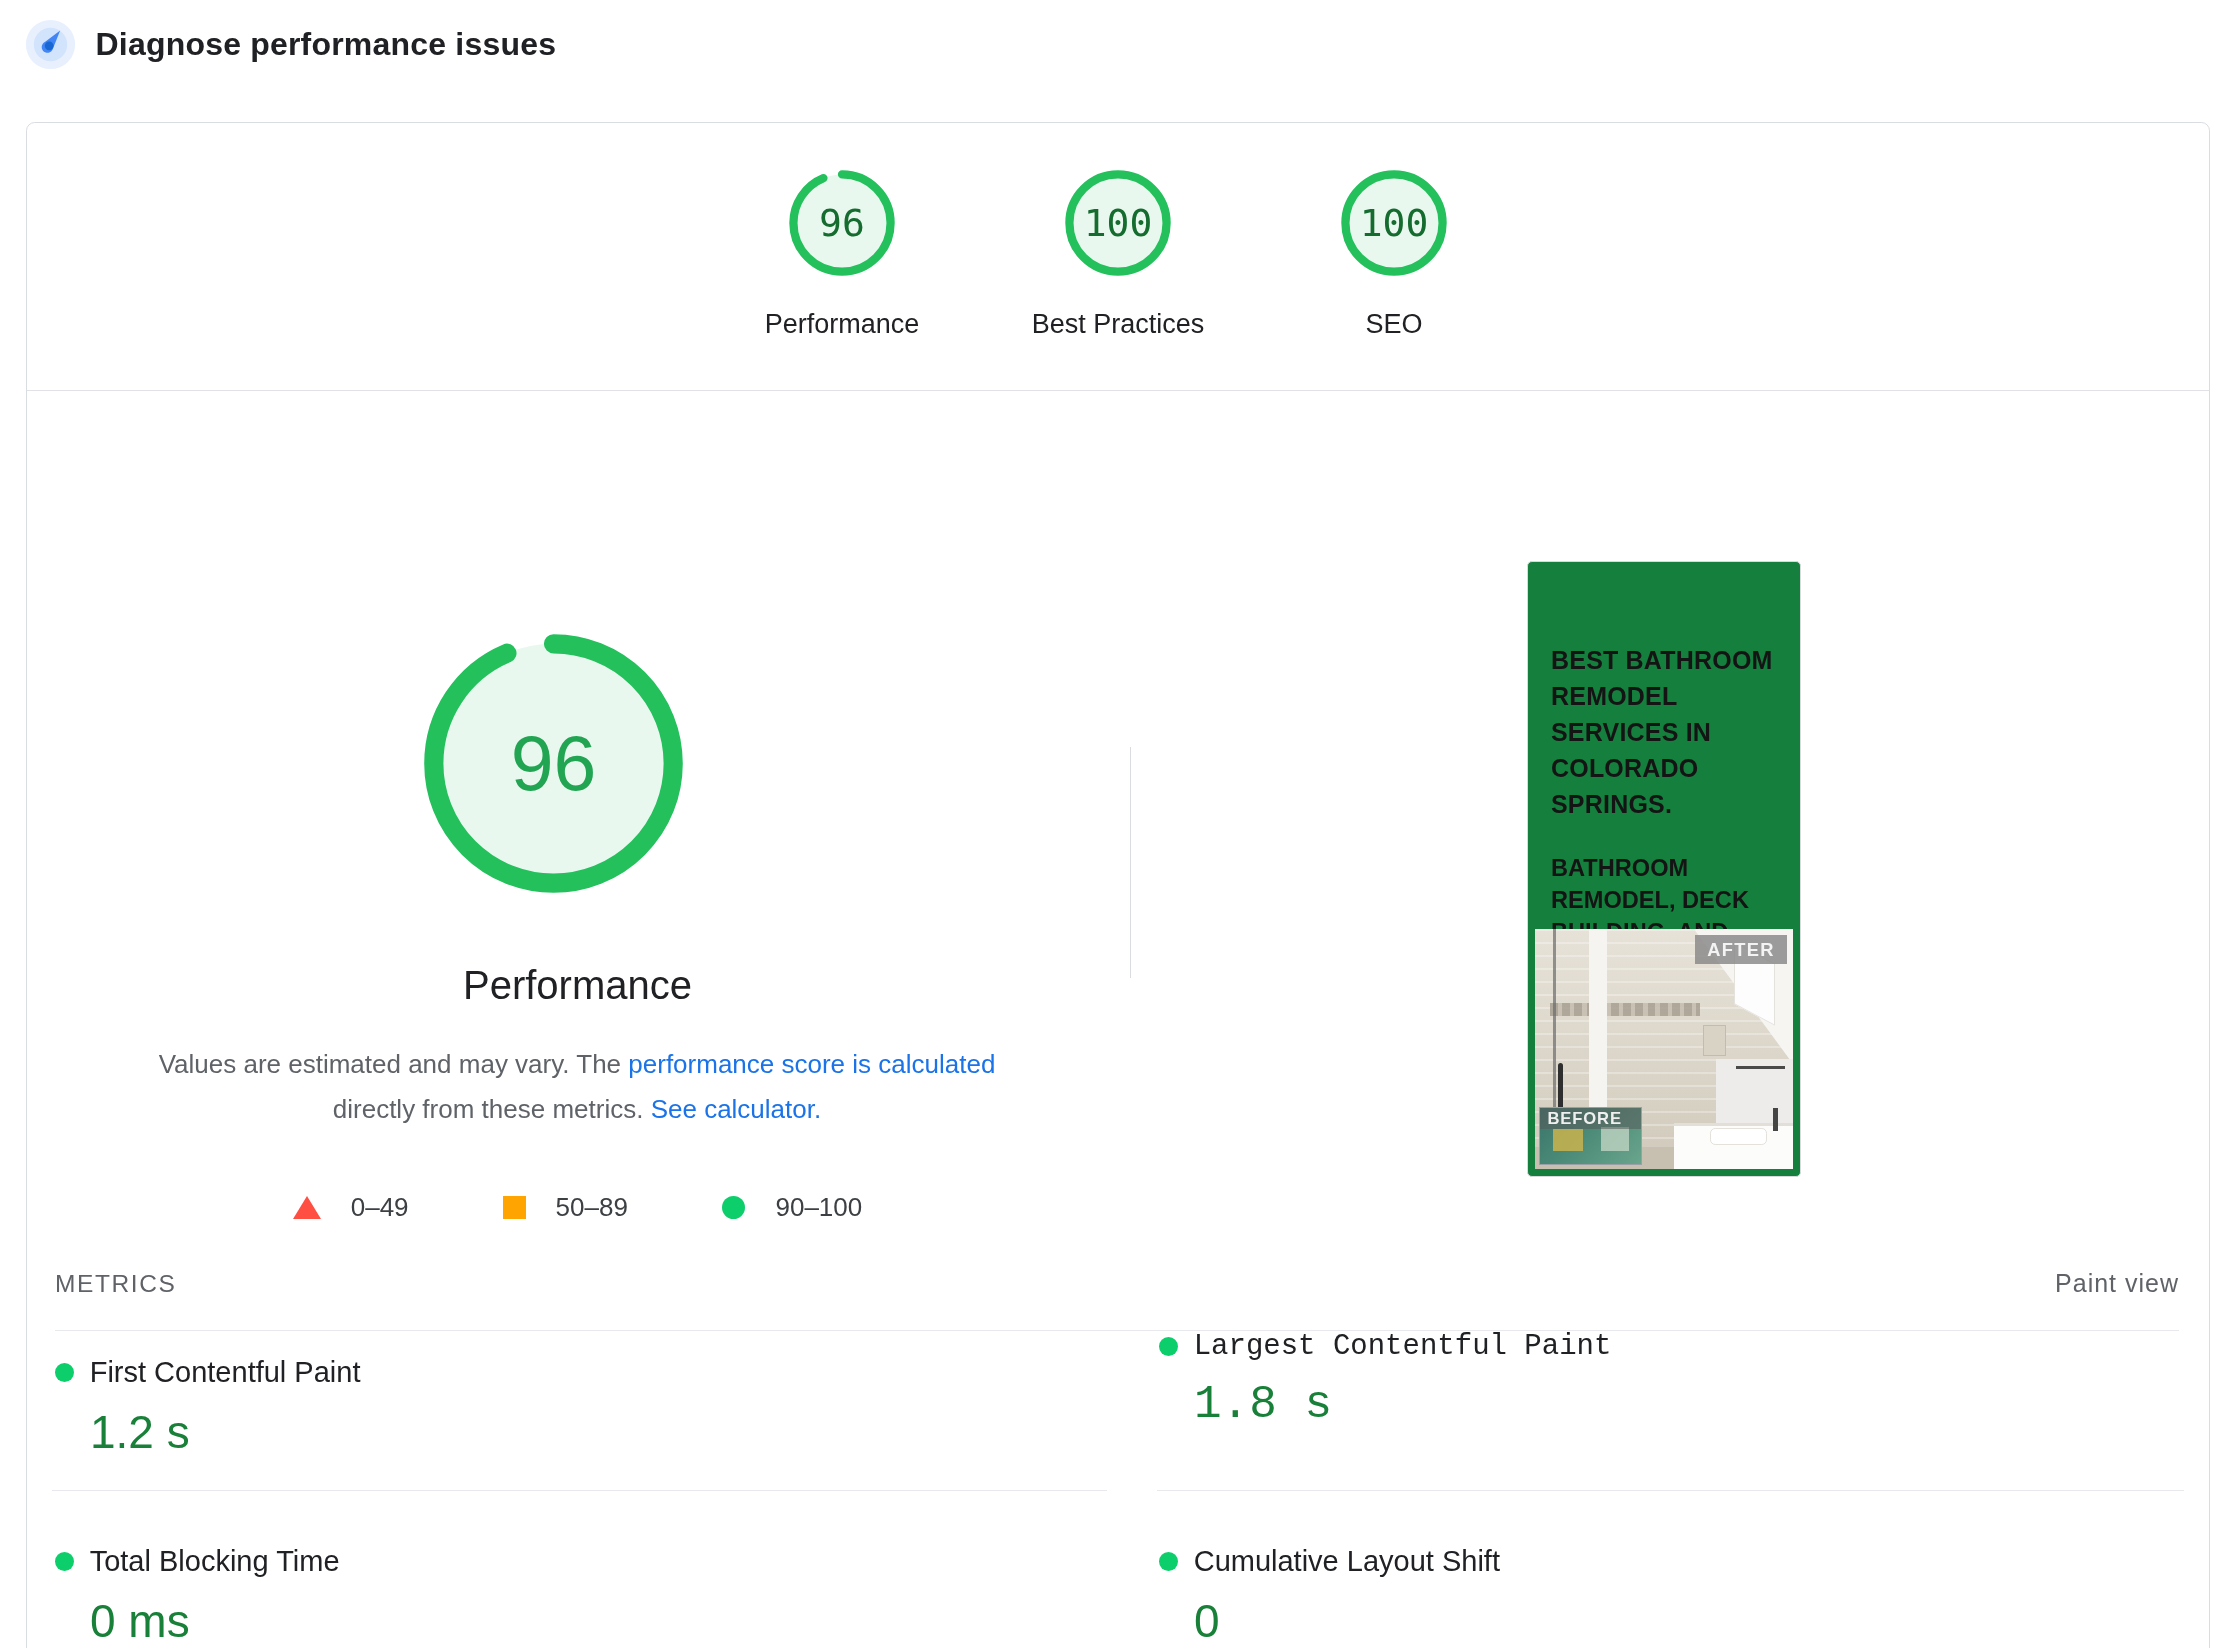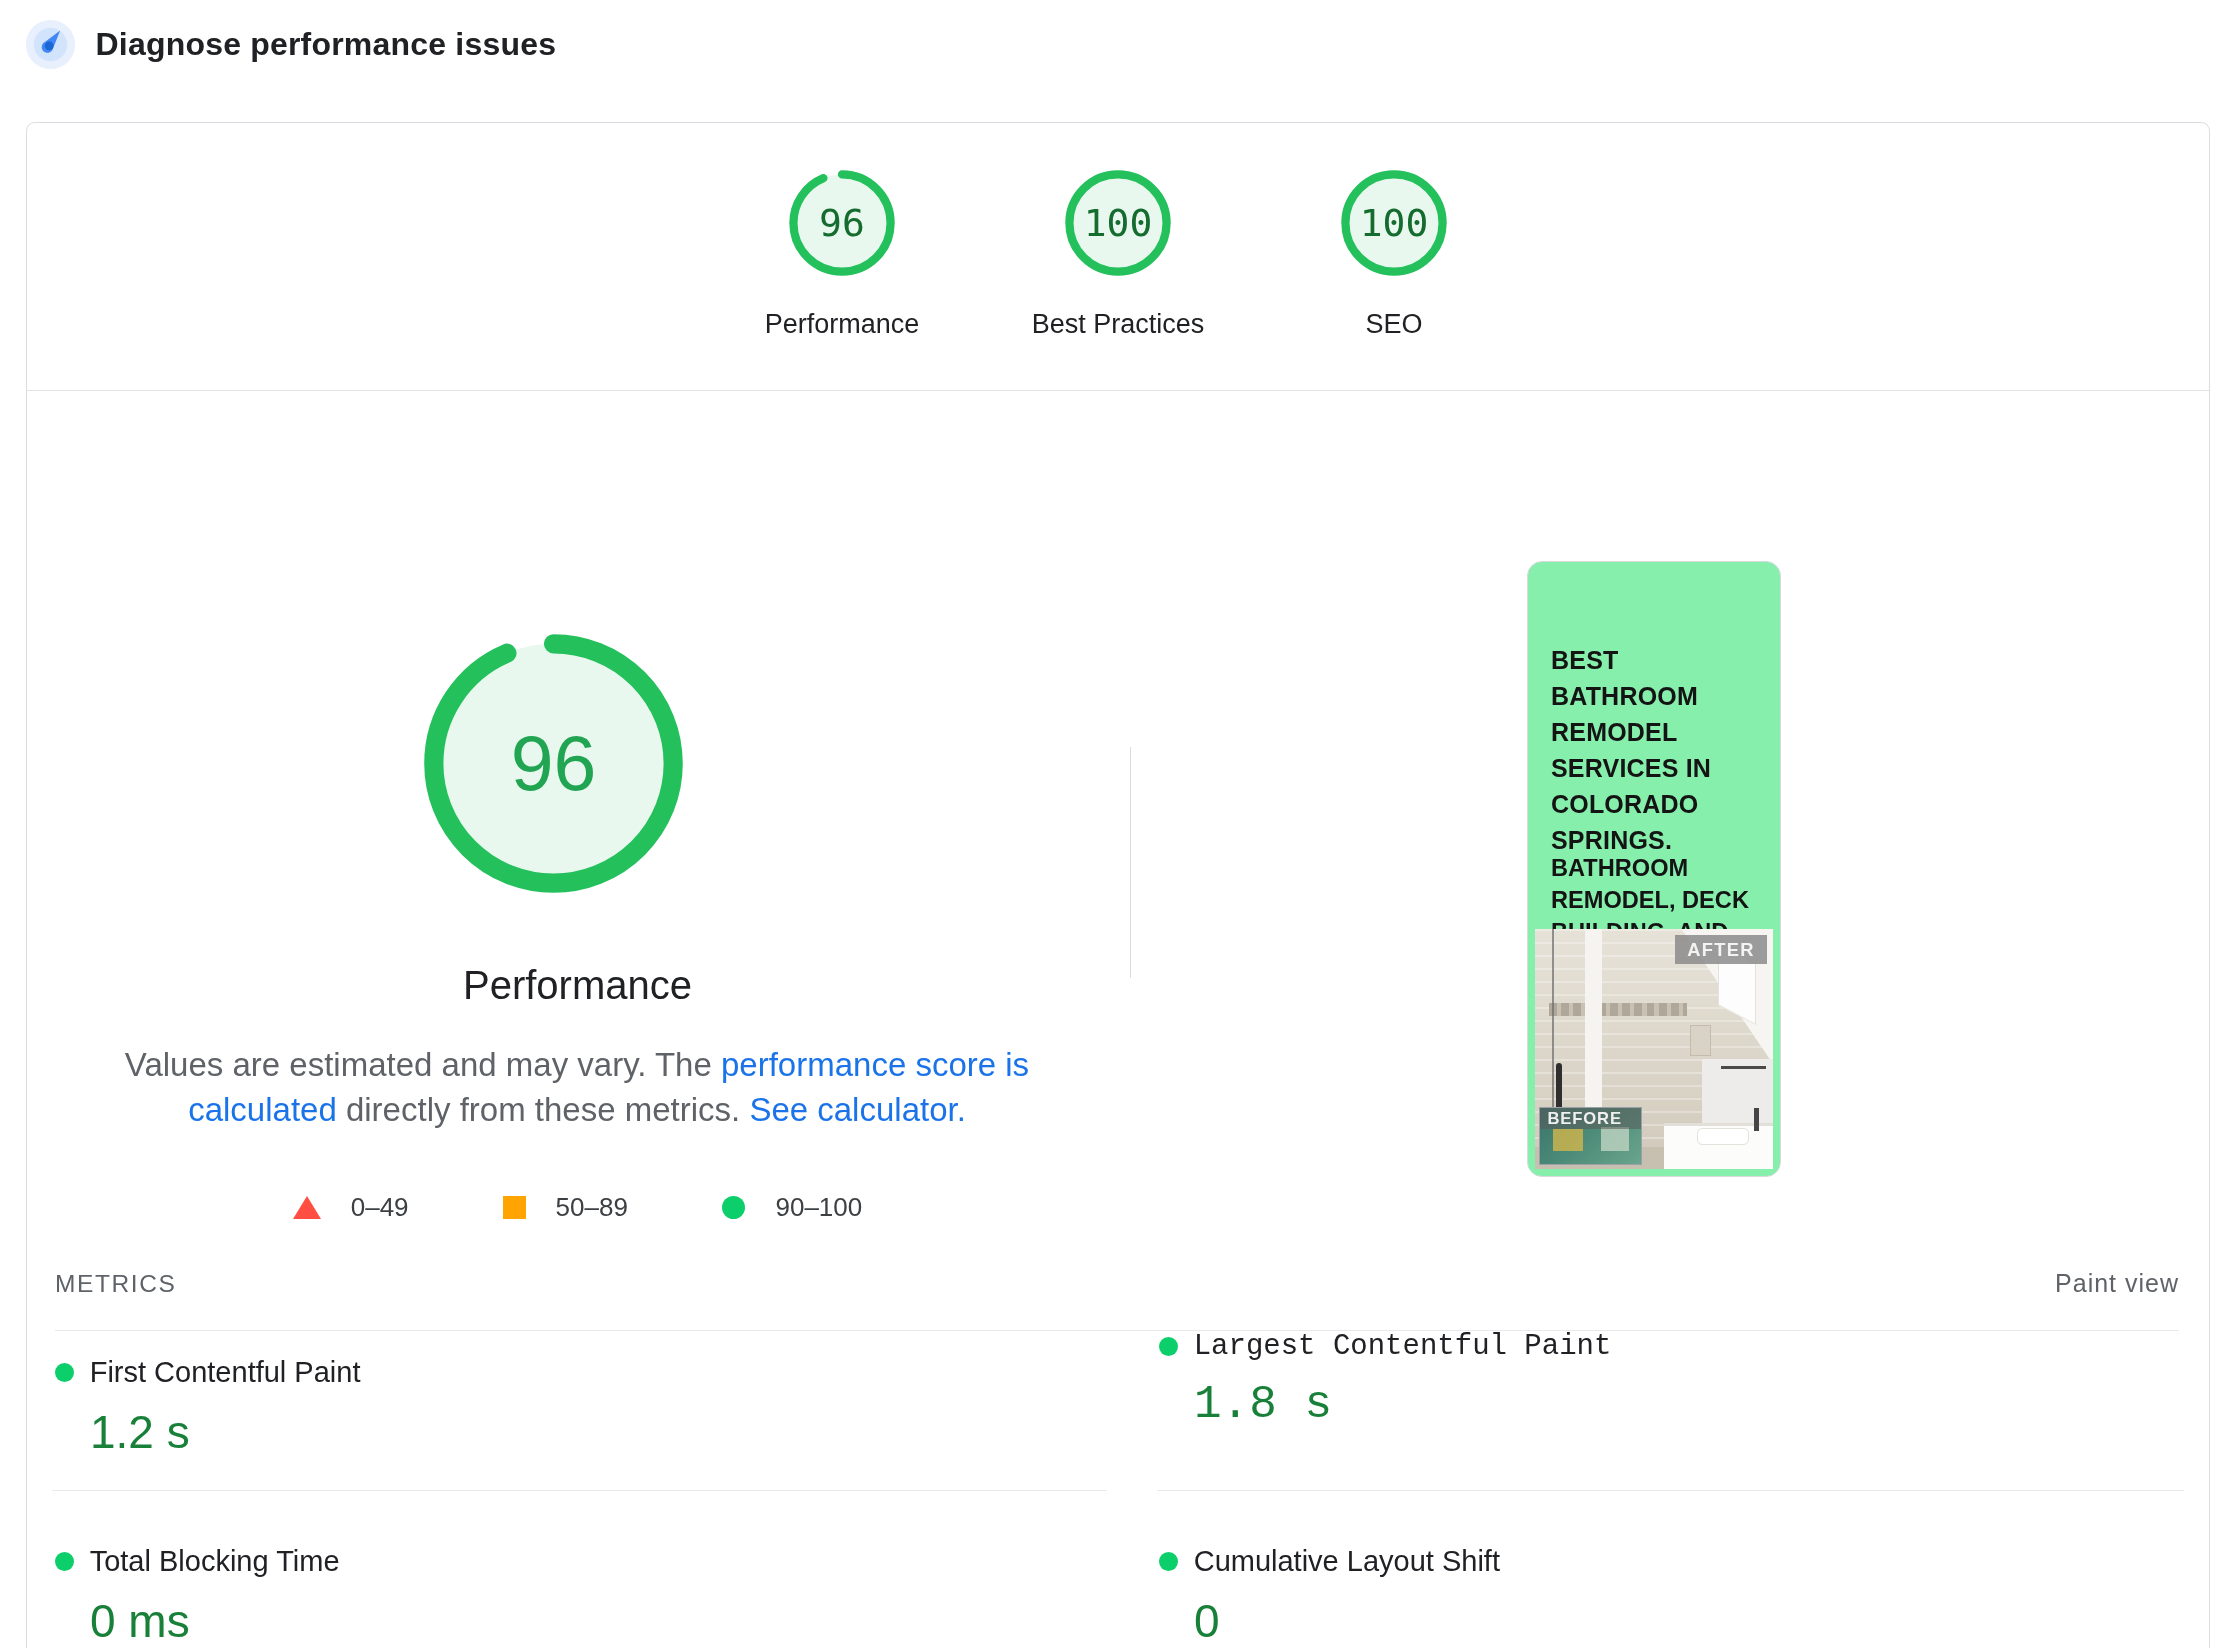--- a/index.html
+++ b/index.html
@@ -37,21 +37,21 @@
 
   
   .big-gauge { position:absolute; left:391px; top:505px; width:271px; height:271px; }
   .big-gauge .gauge-arc { stroke-width:8.5; }
   .big-gauge .gauge-num { font-family:"Liberation Sans", sans-serif; font-size:77px; color:#21a552; }
 
   .perf-title { position:absolute; top:840px; left:0; width:1101px; text-align:center;
                 font-size:40px; font-weight:400; color:#202124; }
 
   .perf-desc { position:absolute; top:919px; left:96px; width:908px; text-align:center;
-               font-size:33px; line-height:45px; color:#5f6368; }
+               font-size:26px; line-height:45px; color:#5f6368; }
   .lnk { color:#1a73e8; cursor:pointer; text-decoration:none; }
 
   
   .legend { position:absolute; top:1069px; left:0; width:1101px; display:flex; justify-content:center;
             gap:94px; align-items:center; font-size:26px; color:#3c4043; }
   .leg-item { display:flex; align-items:center; gap:30px; }
   .leg-tri { width:0; height:0; border-left:14px solid transparent; border-right:14px solid transparent;
              border-bottom:23.6px solid #ff4e42; }
   .leg-sq  { width:23px; height:23px; background:#ffa400; }
   .leg-ci  { width:23.6px; height:23.6px; border-radius:50%; background:#0cce6b; }
@@ -76,22 +76,22 @@
   .row-div { position:absolute; top:1367px; border-top:0.9px solid #e7e9ec; }
   .row-div.l { left:24.5px;  width:1055px; }
   .row-div.r { left:1130px; width:1027px; }
 
   .metric.p11 { left:28px;   top:1233px; }
   .metric.p12 { left:1132px; top:1207px;font-family:Liberation Mono, monospace; }
   .metric.p21 { left:28px;   top:1422px; }
   .metric.p22 { left:1132px; top:1422px; }
 
   
-  .thumb { position:absolute; left:1500px; top:438px; width:254px; height:616px;
-           border:0.9px solid #d8dadd; border-radius:15px; background:#86efac; overflow:hidden; cursor:pointer; }
+  .thumb { position:absolute; left:1500px; top:438px; width:274px; height:616px;
+           border:0.9px solid #d8dadd; border-radius:5px; background:#15803d; overflow:hidden; cursor:pointer; }
   .thumb-h1 { position:absolute; top:80px; left:23px; right:14px;
               font-size:25px; font-weight:700; line-height:36px; color:#141414; letter-spacing:0.2px; }
   .thumb-h2 { position:absolute; top:290px; left:23px; right:8.7px;
               font-size:23.6px; font-weight:700; line-height:32px; color:#141414; }
   .thumb-photo { position:absolute; left:7px; right:7px; top:367px; bottom:7px; overflow:hidden;
     background:
       repeating-linear-gradient(180deg, rgba(255,255,255,0.30) 0 1.7px, rgba(0,0,0,0) 1.7px 13px),
       linear-gradient(180deg,#e7e2d8 0%, #d8d2c5 70%, #cfc8ba 100%);
     padding-left: 20px;
   }

